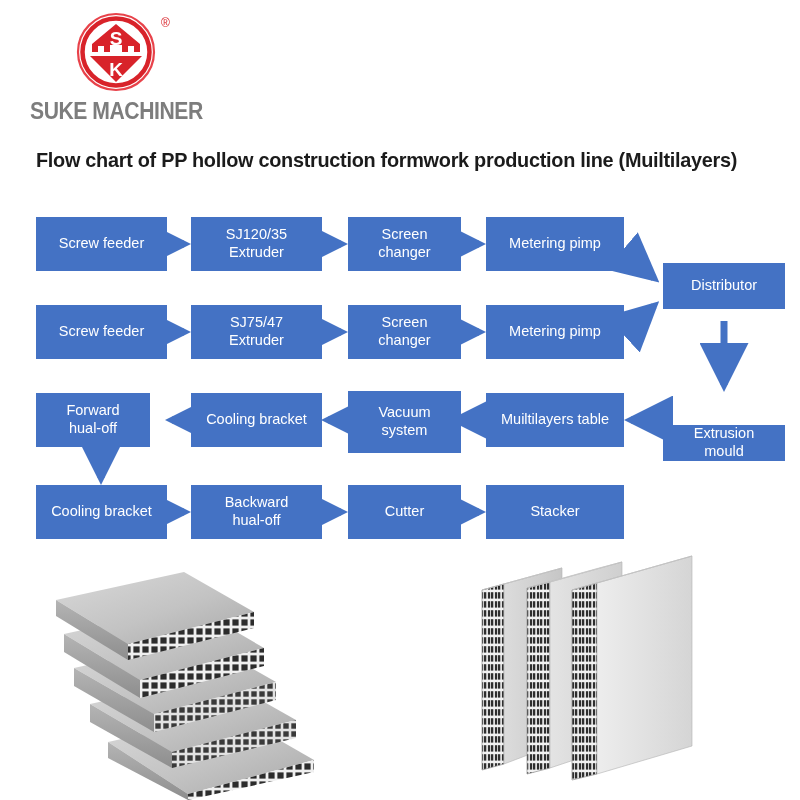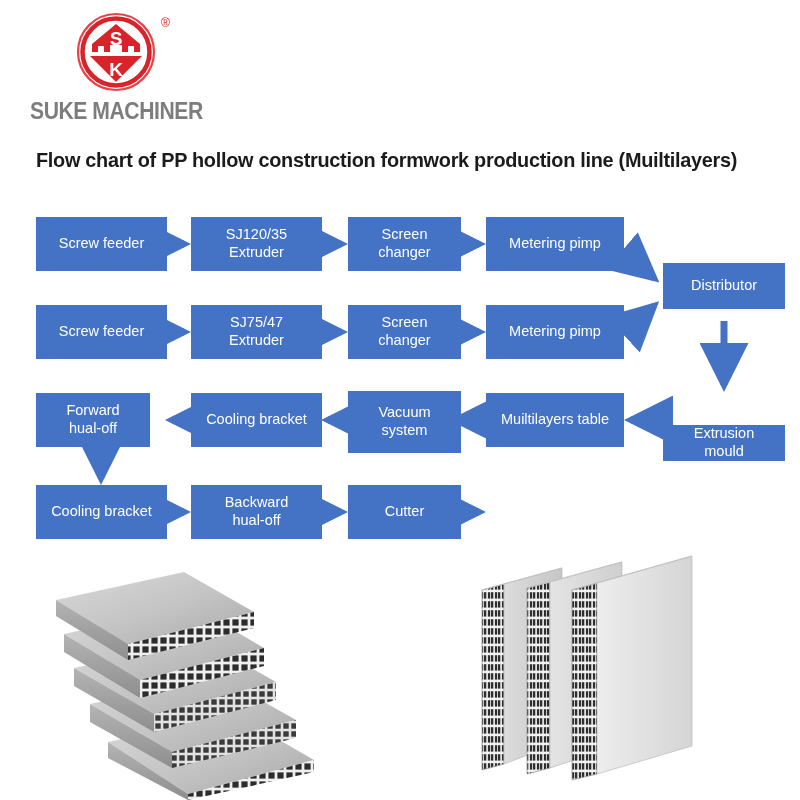--- a/index.html
+++ b/index.html
@@ -189,20 +189,21 @@
   <div class="node" style="left:348px; top:391px; width:113px; height:62px;">Vacuum
 system</div>
   <div class="node" style="left:191px; top:393px; width:131px; height:54px;">Cooling bracket</div>
   <div class="node" style="left:36px;  top:393px; width:114px; height:54px;">Forward
 hual-off</div>
 
   <div class="node" style="left:36px;  top:485px; width:131px; height:54px;">Cooling bracket</div>
   <div class="node" style="left:191px; top:485px; width:131px; height:54px;">Backward
 hual-off</div>
   <div class="node" style="left:348px; top:485px; width:113px; height:54px;">Cutter</div>
+  <div class="node" style="left:486px; top:485px; width:138px; height:54px;">Stacker</div>
 </div>
 
 <div class="photo" id="photo-left">
   <svg width="278" height="254" viewBox="0 0 278 254">
     <rect width="278" height="254" fill="#ffffff"></rect>
     <defs>
       <linearGradient id="topFace" x1="0" y1="0" x2="1" y2="1">
         <stop offset="0%" stop-color="#d9d9d9"></stop>
         <stop offset="55%" stop-color="#c3c3c3"></stop>
         <stop offset="100%" stop-color="#a9a9a9"></stop>

